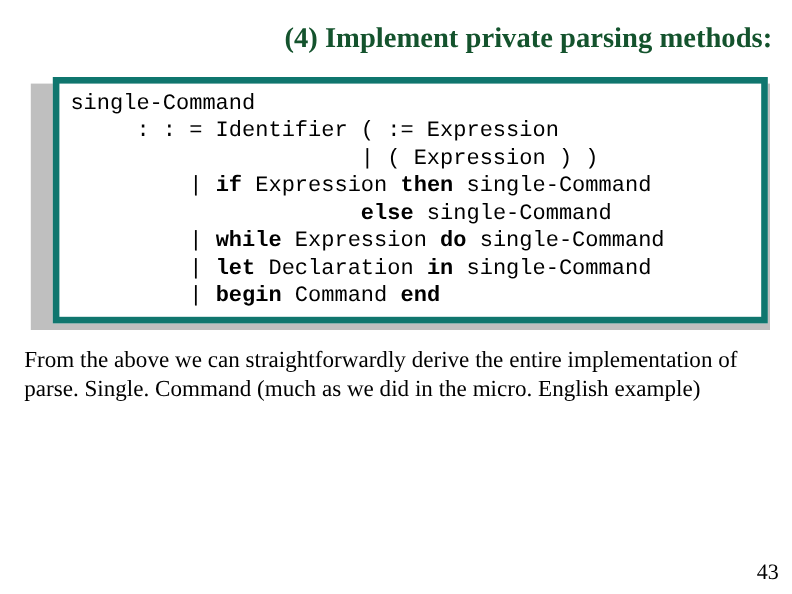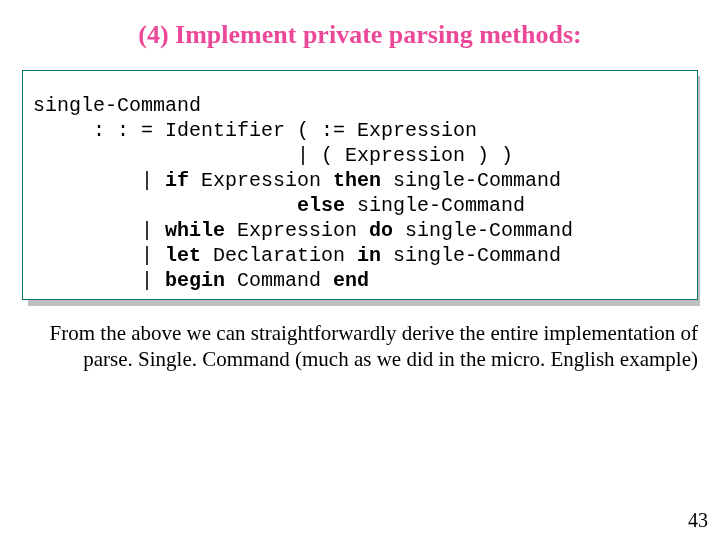--- a/index.html
+++ b/index.html
@@ -5,58 +5,58 @@
     * { margin: 0; padding: 0; box-sizing: border-box; }
     body {
       width: 720px;
       height: 540px;
       background: #ffffff;
       font-family: "Times New Roman", Times, serif;
       position: relative;
       padding: 20px 18px;
     }
     .title {
-      text-align: center;
+      text-align: right;
       font-size: 26px;
       font-weight: bold;
       margin-bottom: 20px;
-      color: #ec4899;
+      color: #14532d;
     }
     .code-box-wrap {
       position: relative;
       margin: 0 4px 20px 4px;
     }
     .code-box-shadow {
       position: absolute;
       top: 6px;
       left: 6px;
       right: -2px;
       bottom: -6px;
       background: #bfbfbf;
     }
     .code-box {
       position: relative;
-      border: 1px solid #0f766e;
+      border: 6px solid #0f766e;
       background: #fff;
-      padding: 22px 10px 6px 10px;
+      padding: 6px 10px 6px 10px;
+      margin-left: 26px;
     }
     .code-box pre {
       font-family: "Courier New", Courier, monospace;
       font-size: 20px;
       line-height: 1.25;
       white-space: pre;
       color: #000;
     }
     .kw { font-weight: bold; }
     .para {
       font-size: 21px;
       line-height: 1.25;
       color: #000;
       margin: 0 4px;
-      text-align: right;
     }
     .page-num {
       position: absolute;
       bottom: 8px;
       right: 12px;
       font-size: 20px;
       color: #000;
     }
   </style>
 </head>

